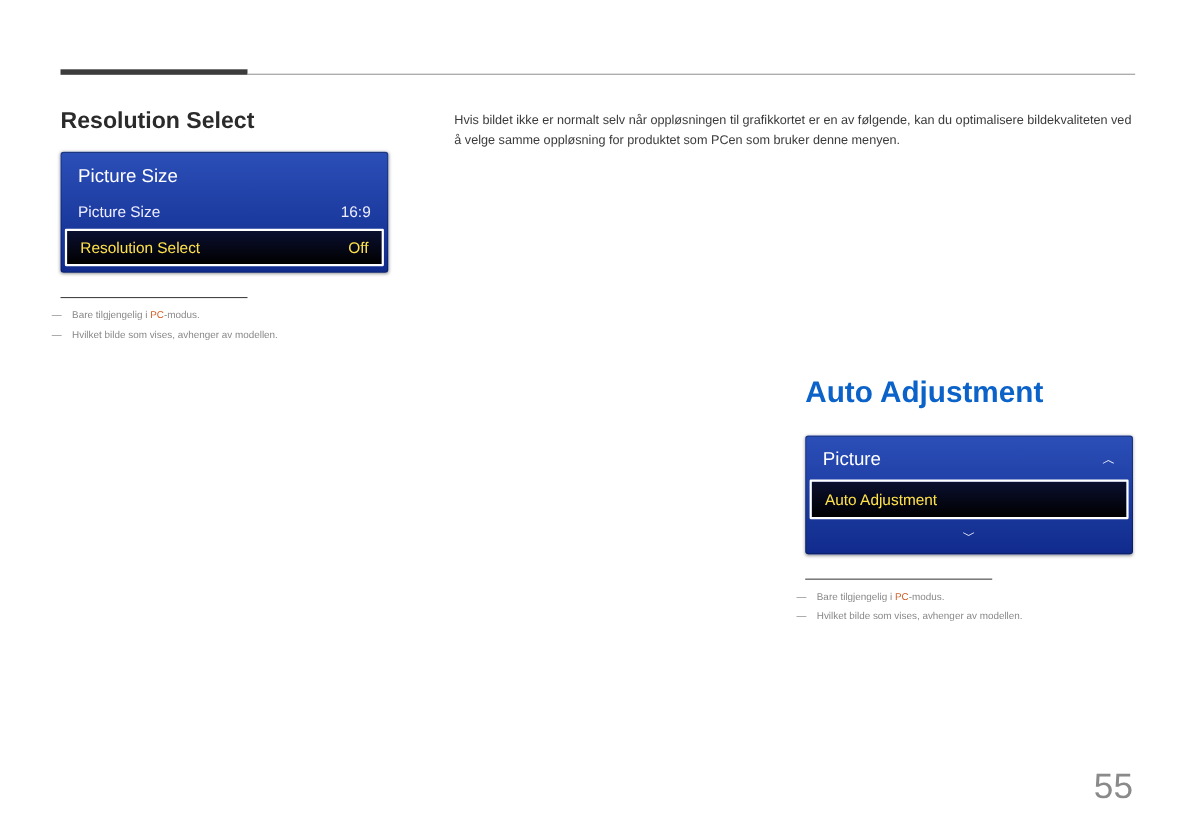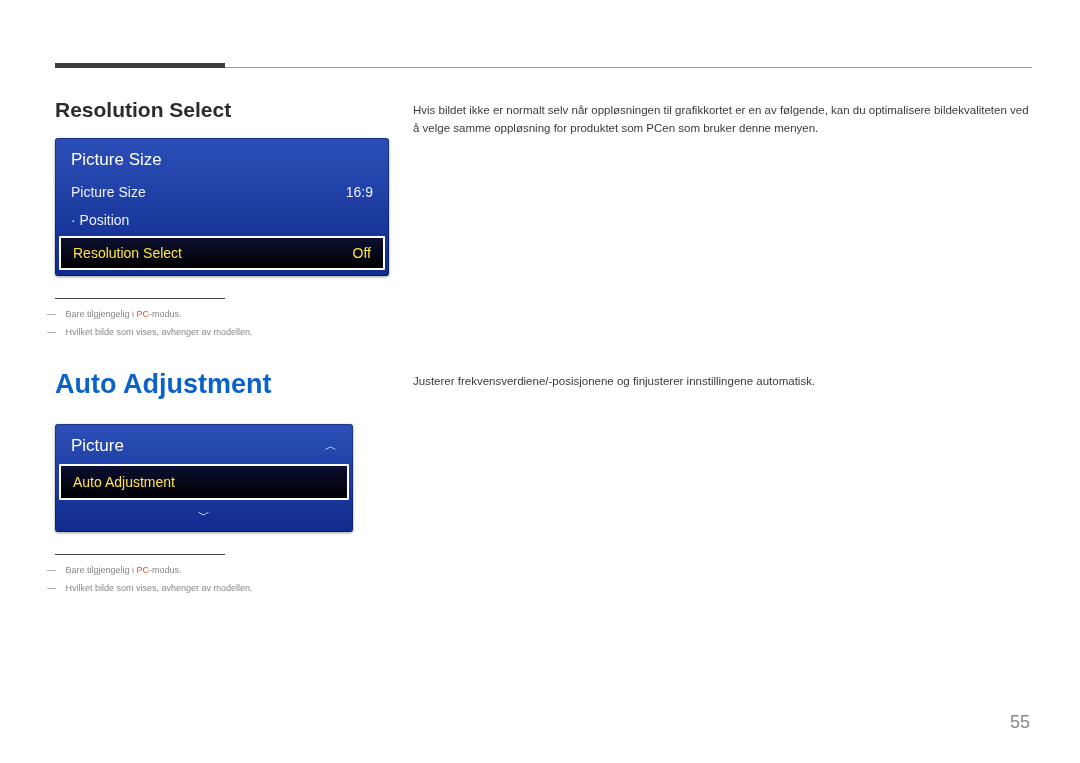--- a/index.html
+++ b/index.html
@@ -6,21 +6,21 @@
   body { width: 1080px; height: 763px; font-family: Arial, "Helvetica Neue", Helvetica, sans-serif; background: #fff; color: #222; position: relative; }
   .page { padding: 60px 48px 0 55px; }
   .tabline { position: absolute; left: 55px; right: 48px; top: 68px; height: 1px; }
   .tabline::before { content:""; position:absolute; left:0; top:-5px; width:170px; height:5px; background:#3c3c3c; }
   .tabline::after  { content:""; position:absolute; left:170px; right:0; top:-1px; height:1px; background:#999; }
   .cols { display:flex; gap:58px; margin-top:38px;justify-content:flex-end; }
   .left { width:300px; flex:0 0 300px; }
   .right { flex:1; font-size:11.5px; line-height:1.55; color:#3a3a3a; padding-top:4px; }
   h2.sechead { font-size:21px; font-weight:600; color:#2b2b2b; margin-bottom:16px; }
 
-  .osd { width:334px; border-radius:3px; background:linear-gradient(#2b4fb8,#102b8c); box-shadow:0 0 0 1px rgba(0,0,0,.3) inset, 0 1px 3px rgba(0,0,0,.4); padding:2px 2px 6px 2px; font-size:14px; color:#fff; }
+  .osd { width:298px; border-radius:3px; background:linear-gradient(#2b4fb8,#102b8c); box-shadow:0 0 0 1px rgba(0,0,0,.3) inset, 0 1px 3px rgba(0,0,0,.4); padding:2px 2px 6px 2px; font-size:14px; color:#fff; }
   .osd-title { padding:10px 14px 8px 14px; font-size:17px; color:#fff; }
   .osd-row { display:flex; justify-content:space-between; padding:6px 14px; font-size:14px; color:#eef; }
   .osd-row.sel { background:linear-gradient(#0b1030,#000); border:2px solid #fff; border-radius:1px; margin:2px 2px 0 2px; padding:7px 12px; }
   .osd-row.sel .lab { color:#ffe24a; }
   .osd-row.sel .val { color:#ffe24a; }
   .osd-sub { padding:6px 14px; font-size:14px; color:#eef; }
   .osd-sub::before { content:"· "; }
 
   .footrule { width:170px; border:0; border-top:1px solid #444; margin:22px 0 10px 0; }
   .footnote { font-size:9px; color:#888; margin-bottom:8px; text-indent:-8px; padding-left:8px;}
@@ -35,40 +35,39 @@
   .icon-menu { letter-spacing:-1px; }
 
   .osd2 { width:298px; border-radius:3px; background:linear-gradient(#2b4fb8,#102b8c); box-shadow:0 0 0 1px rgba(0,0,0,.3) inset, 0 1px 3px rgba(0,0,0,.4); padding:2px 2px 6px 2px; font-size:14px; color:#fff;}
   .osd2-title { padding:10px 14px 6px 14px; font-size:17px; color:#fff; display:flex; justify-content:space-between; align-items:center;}
   .osd2-sel { background:linear-gradient(#0b1030,#000); border:2px solid #fff; border-radius:1px; margin:2px 2px 0 2px; padding:8px 12px; color:#ffe24a; display:flex; justify-content:space-between; align-items:center; }
   .osd2-below { text-align:center; padding:6px 0 2px 0; }
   .chev { color:#fff; font-size:12px; text-align:center; }
   .chev.up { margin-left:70px; }
   .chev.down {}
 
-  .pnum { position:absolute; right:50px; bottom:30px; font-size:18px; color:#8a8a8a; font-weight:300; }
+  .pnum { position:absolute; right:50px; bottom:30px; font-size:32px; color:#8a8a8a; font-weight:300; }
   
   .res-line .orange { color:#cf531c; font-weight:600; }
 </style>
 </head>
 <body>
 
 <div class="page">
   <div class="tabline"></div>
 
   <div class="cols">
     <div class="left">
       <h2 class="sechead">Resolution Select</h2>
       <div class="osd">
         <div class="osd-title">Picture Size</div>
         <div class="osd-row">
           <span class="lab">Picture Size</span>
           <span class="val">16:9</span>
         </div>
-        <div class="osd-sub">Position</div>
         <div class="osd-row sel">
           <span class="lab">Resolution Select</span>
           <span class="val">Off</span>
         </div>
       </div>
       <hr class="footrule">
       <p class="footnote">
         <span class="dash">―</span>
         <span>Bare tilgjengelig i </span><span class="em">PC</span><span>-modus.</span>
       </p>
@@ -99,19 +98,16 @@
       <hr class="footrule">
       <p class="footnote">
         <span class="dash">―</span>
         <span>Bare tilgjengelig i </span><span class="em">PC</span><span>-modus.</span>
       </p>
       <p class="footnote">
         <span class="dash">―</span>
         <span>Hvilket bilde som vises, avhenger av modellen.</span>
       </p>
     </div>
-    <div class="right">
-      <p>Justerer frekvensverdiene/-posisjonene og finjusterer innstillingene automatisk.</p>
-    </div>
   </div>
 </div>
 
 <div class="pnum">55</div>
 
 </body></html>

